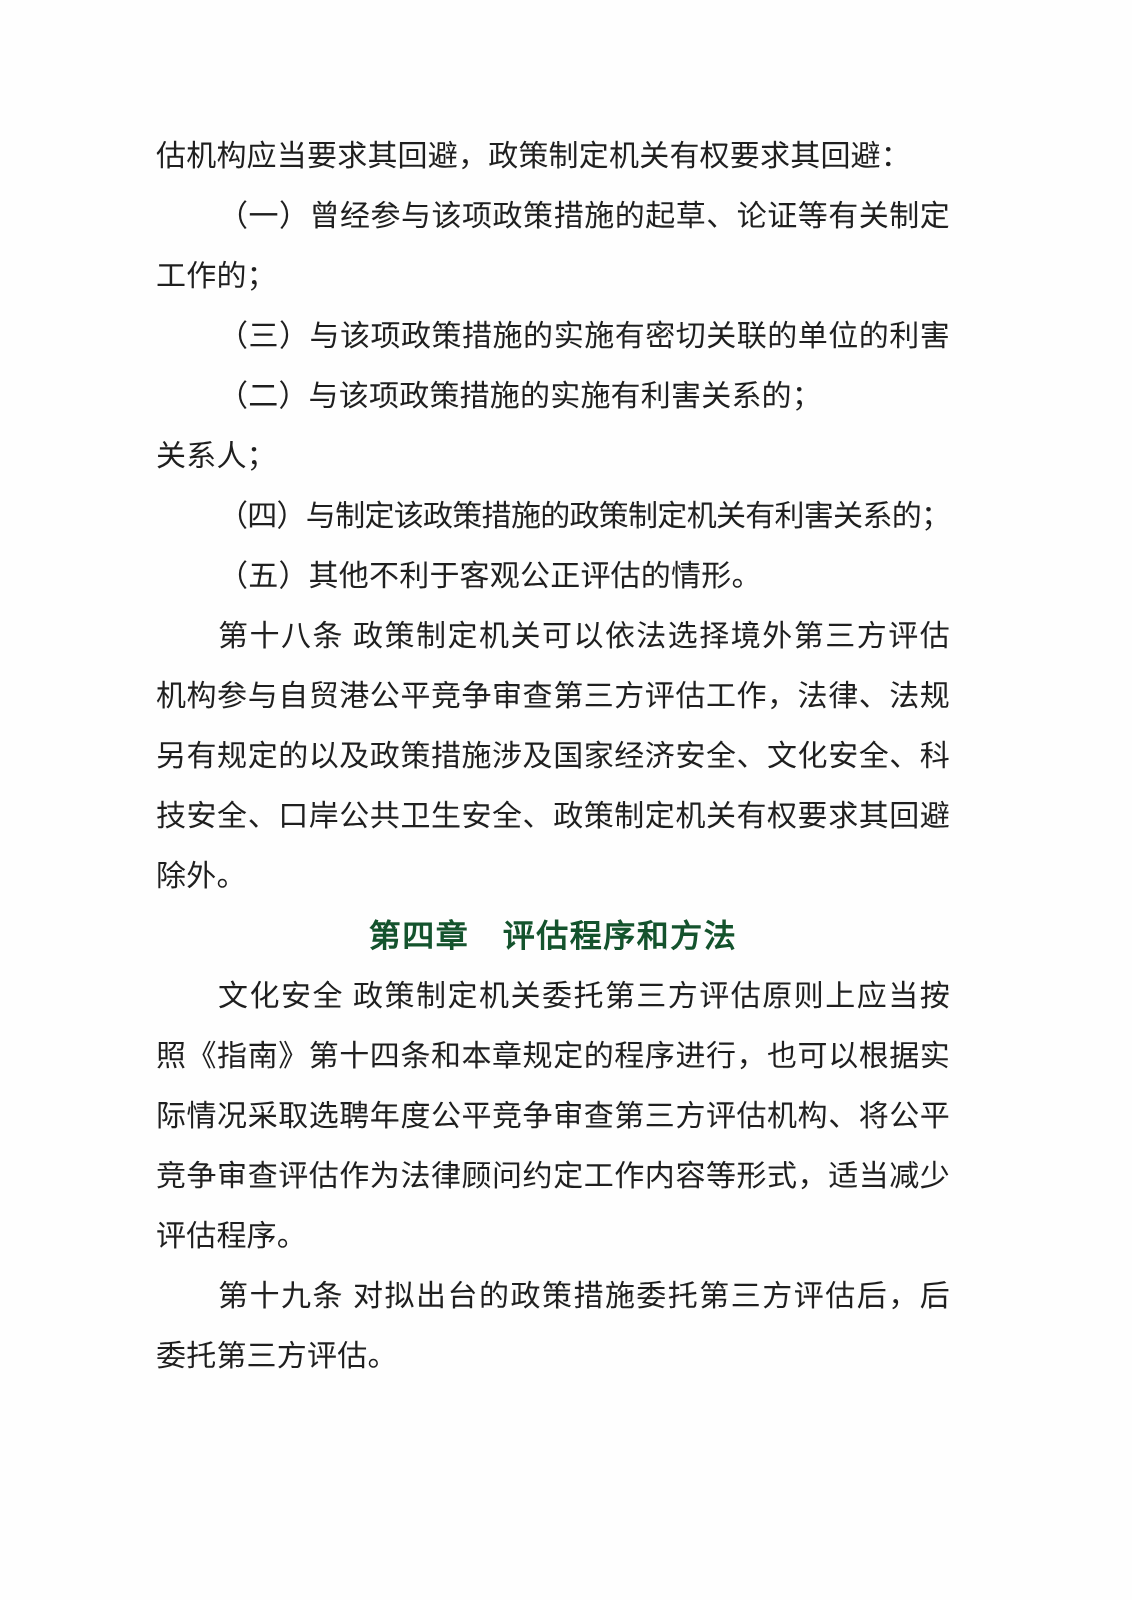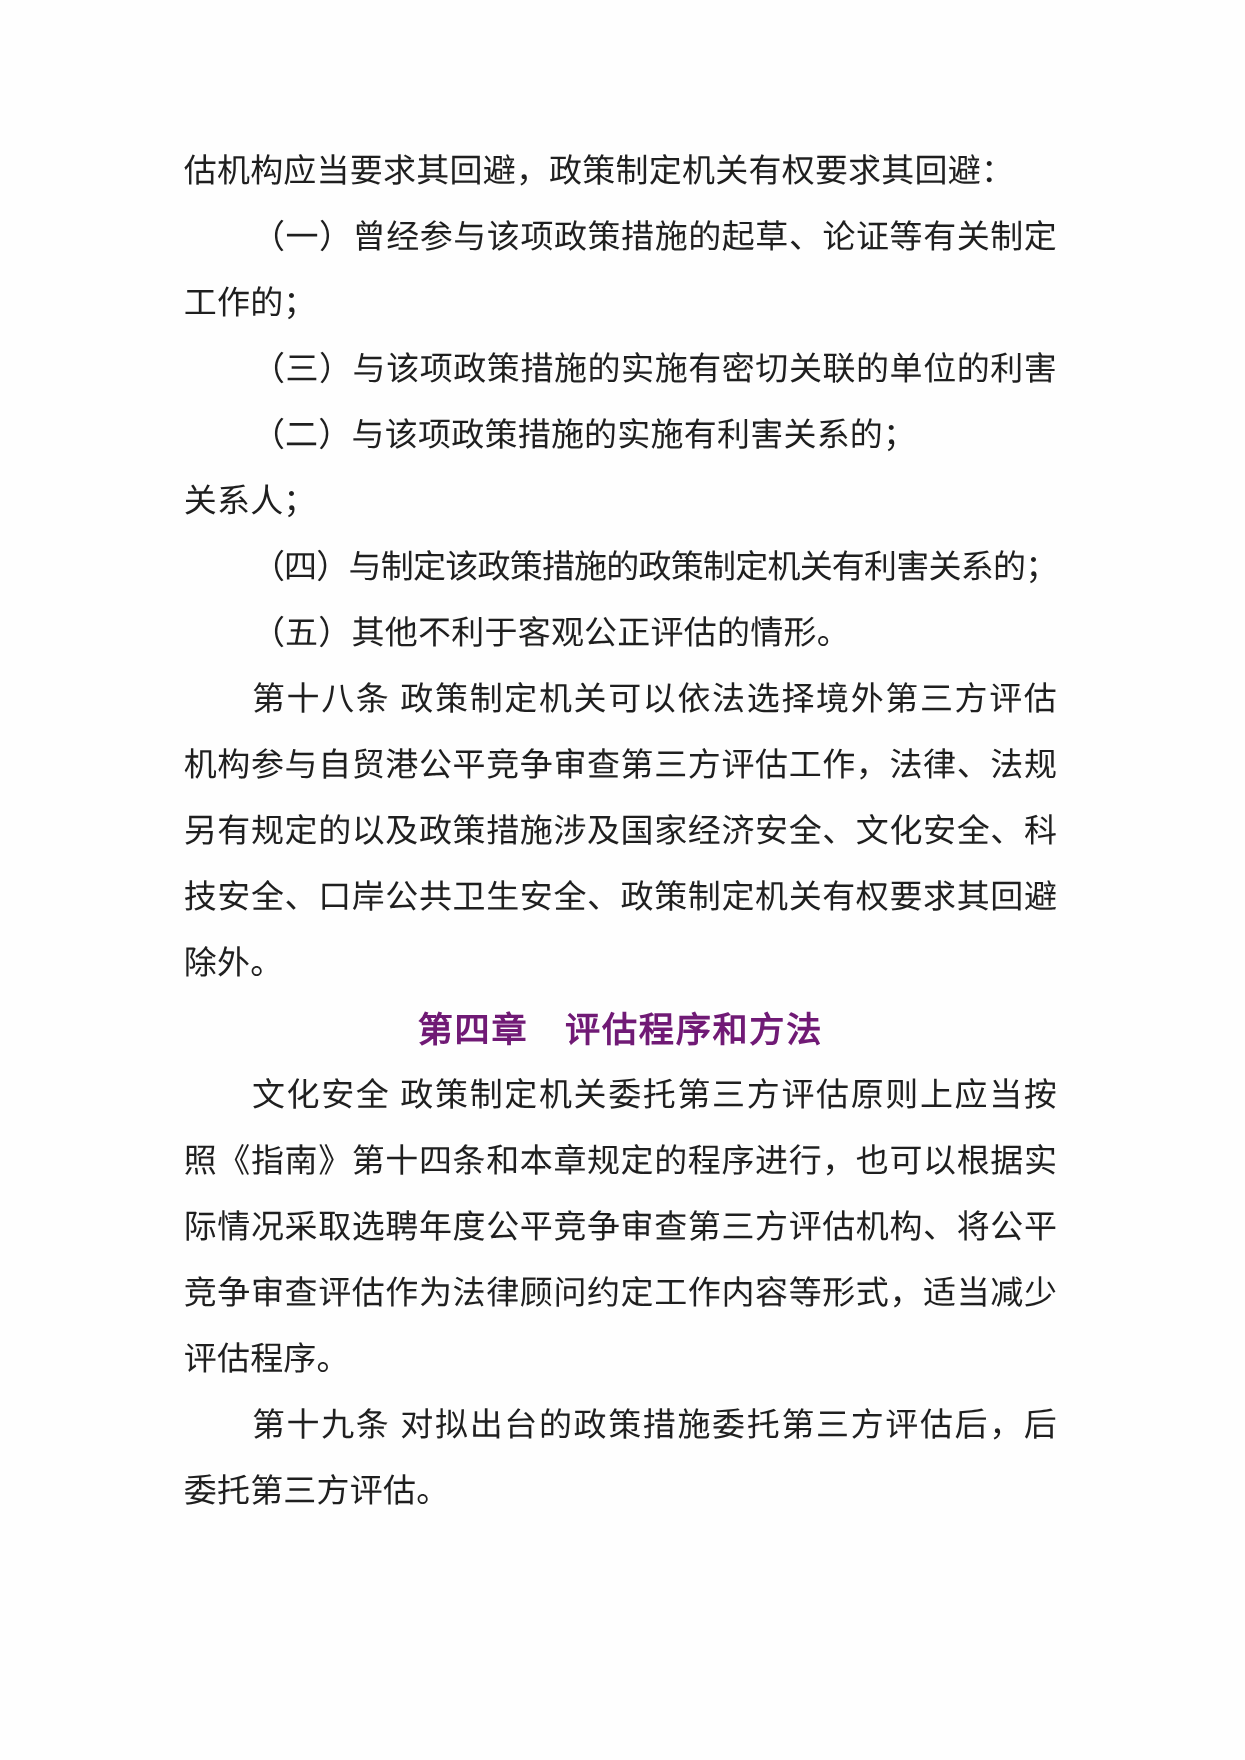--- a/index.html
+++ b/index.html
@@ -12,21 +12,21 @@
     position: relative;
     width: 1132px;
     height: 1600px;
     background: #fefefe;
     color: #1f1f1f;
     overflow: hidden;
     font-family: "Liberation Serif", "DejaVu Serif", serif;
   }
   .content {
     position: absolute;
-    left: 167px;
+    left: 156px;
     top: 126px;
     width: 794px;
   }
   .line {
     height: 60px;
     line-height: 60px;
     font-size: 30px;
     white-space: nowrap;
     text-align: left;
     letter-spacing: 0.2px;
@@ -41,21 +41,21 @@
   .tight {
     letter-spacing: -1px;
   }
   .heading {
     font-family: "Liberation Sans", "DejaVu Sans", sans-serif;
     font-weight: 700;
     font-size: 32px;
     text-align: center;
     text-align-last: center;
     letter-spacing: 1.5px;
-    color: #701a75;
+    color: #14532d;
   }
 </style>
 </head>
 <body>
 
 <div class="page">
   <div class="content">
     <div class="line">估机构应当要求其回避，政策制定机关有权要求其回避：</div>
     <div class="line indent fill">（一）曾经参与该项政策措施的起草、论证等有关制定</div>
     <div class="line">工作的；</div>

